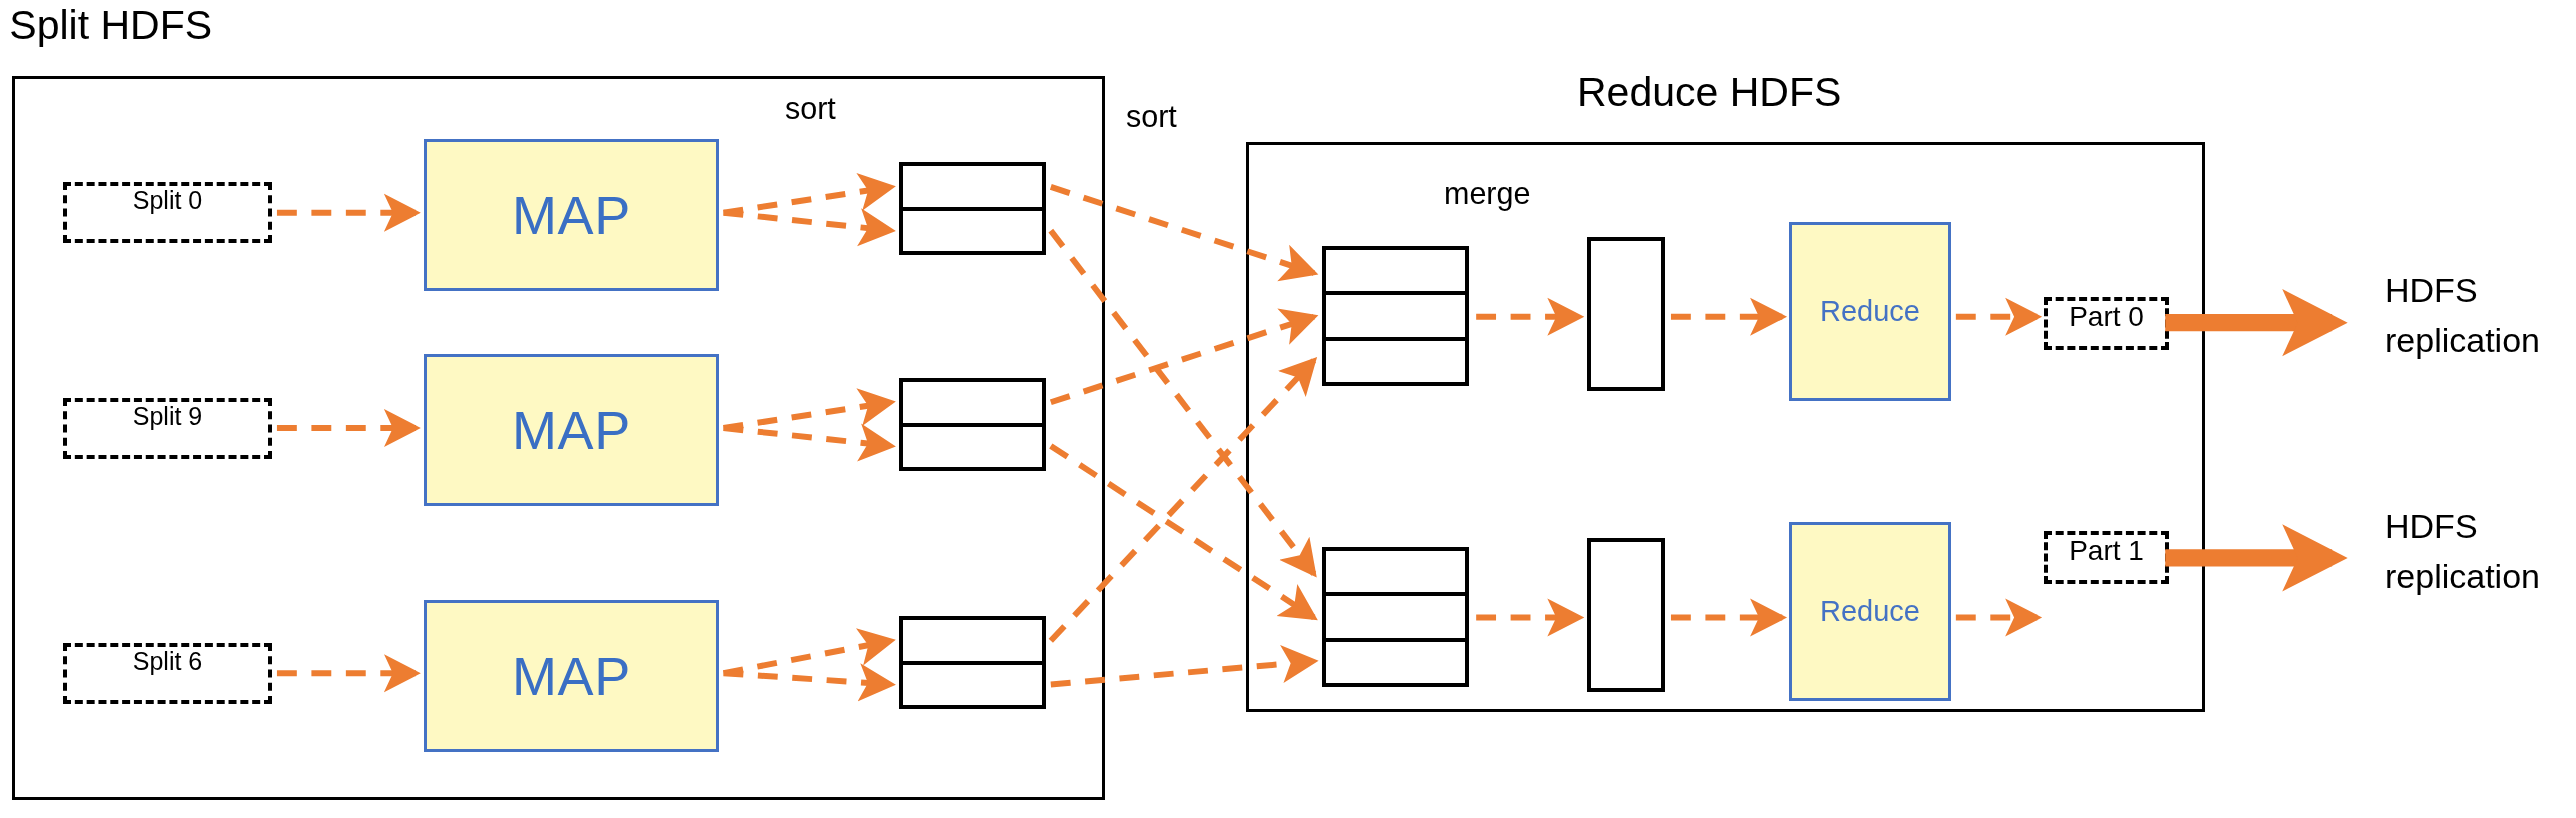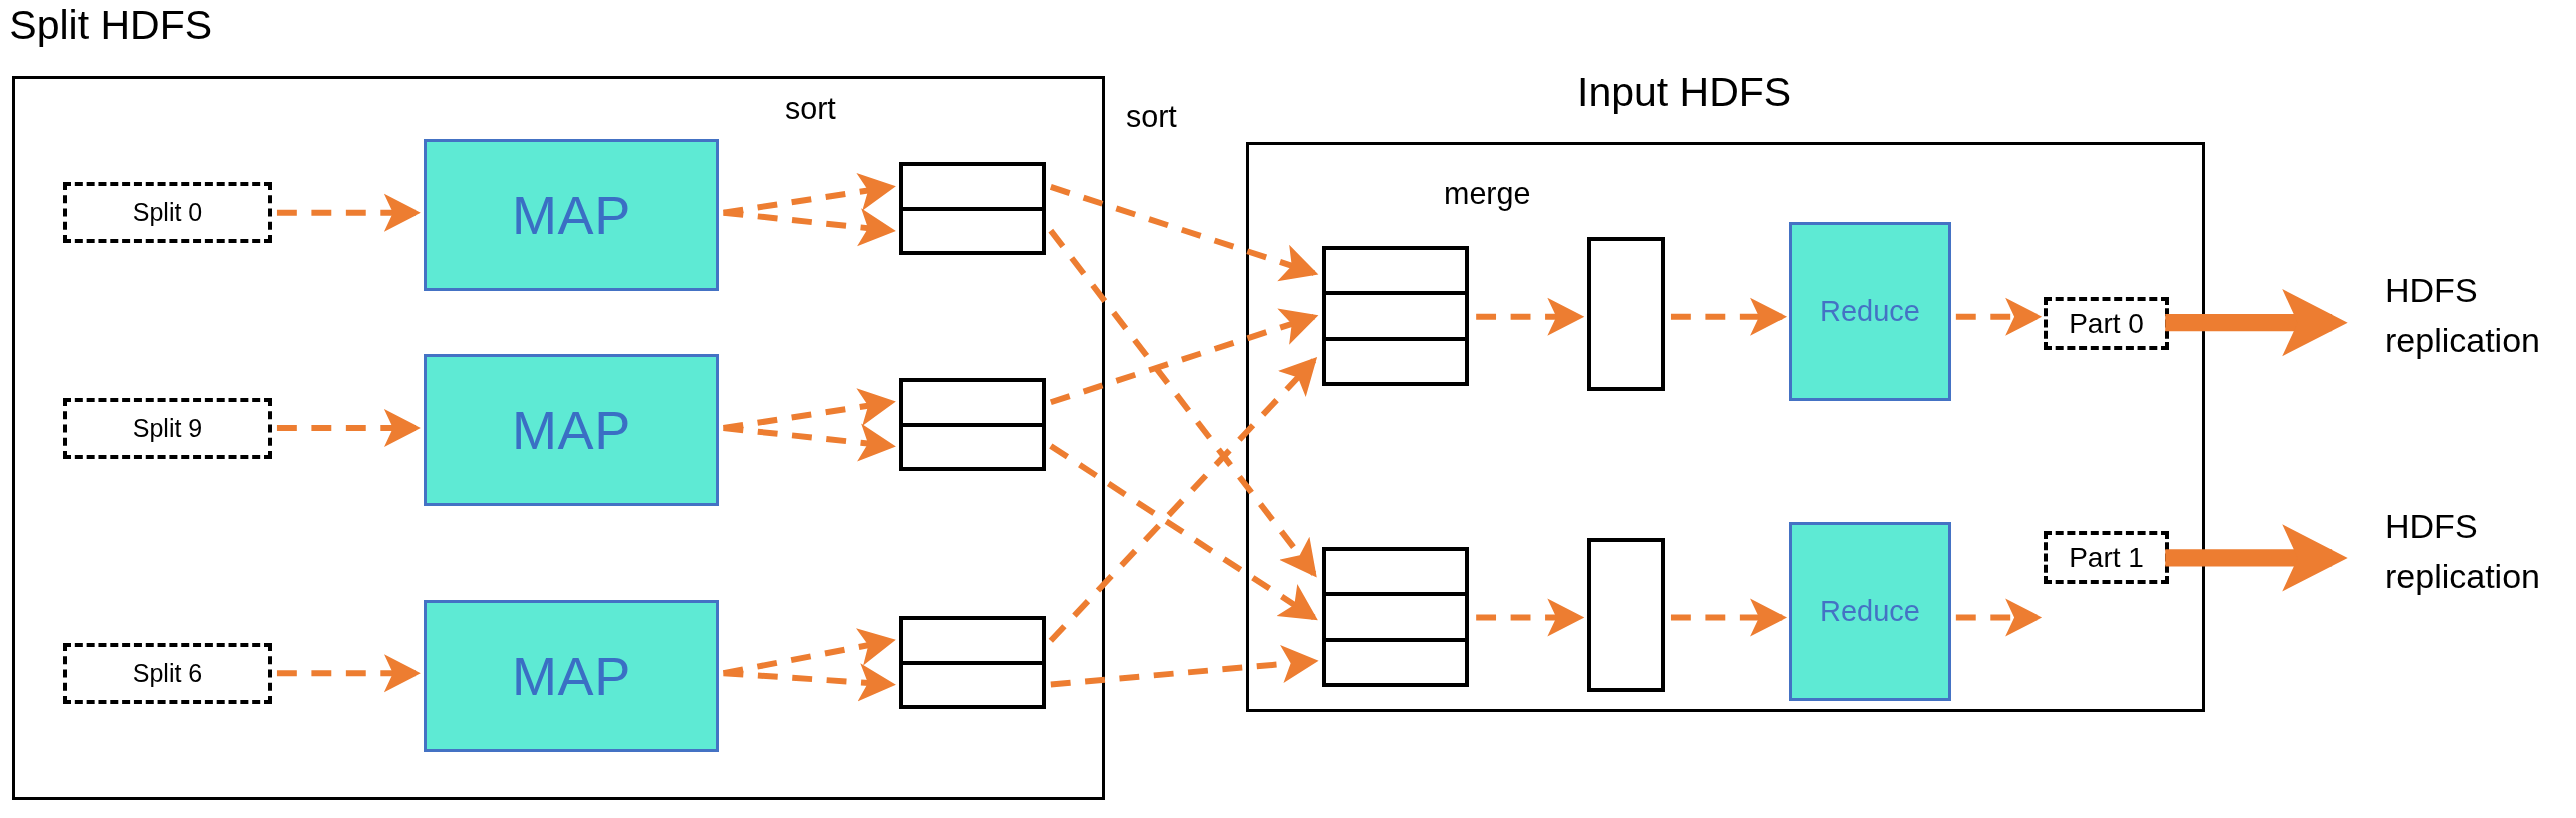--- a/index.html
+++ b/index.html
@@ -11,47 +11,47 @@
 
   
   .panel{position:absolute;border:3.3px solid #000;box-sizing:border-box;background:transparent;}
 
   
   .title{font-size:41px;color:#000;letter-spacing:0px;}
   .caption{font-size:30.5px;color:#000;text-align:center;}
 
   
   .dashbox{position:absolute;box-sizing:border-box;border:4px dashed #000;
-           display:flex;align-items:center;justify-content:center;background:#fff;}
+           display:flex;align-items:flex-start;justify-content:center;background:#fff;}
   .dashbox span{font-size:25px;color:#000;}
   .partbox span{font-size:28px;}
 
   
-  .bluebox{position:absolute;box-sizing:border-box;border:3.3px solid #4472C4;background:#5eead4;
+  .bluebox{position:absolute;box-sizing:border-box;border:3.3px solid #4472C4;background:#fef9c3;
            display:flex;align-items:center;justify-content:center;}
   .bluebox .maplabel{font-size:54px;color:#3A6FC4;letter-spacing:0.7px;}
   .bluebox .reducelabel{font-size:29px;color:#4472C4;}
 
   
   .tbox{position:absolute;box-sizing:border-box;border:4px solid #000;background:#fff;
         display:flex;flex-direction:column;}
   .tbox .row{flex:1 1 0;}
   .tbox .row + .row{border-top:4px solid #000;}
 
   
   #wires{position:absolute;left:0;top:0;width:2576px;height:819px;pointer-events:none;}
 </style>
 </head>
 <body>
 
 <div id="stage">
 
   <div class="txt title" style="left:9.3px; top:5.3px;">Split HDFS</div>
 
-  <div class="txt title" style="left:1577px; top:72px;">Input HDFS</div>
+  <div class="txt title" style="left:1577px; top:72px;">Reduce HDFS</div>
 
   <div class="panel" style="left:12px; top:76px; width:1093px; height:724px;"></div>
 
   <div class="panel" style="left:1246px; top:142px; width:959px; height:570px;"></div>
 
   <div class="txt caption" style="left:785px; top:93px;">sort</div>
 
   <div class="txt caption" style="left:1126px; top:101px;">sort</div>
 
   <div class="txt caption" style="left:1444px; top:178px;">merge</div>

